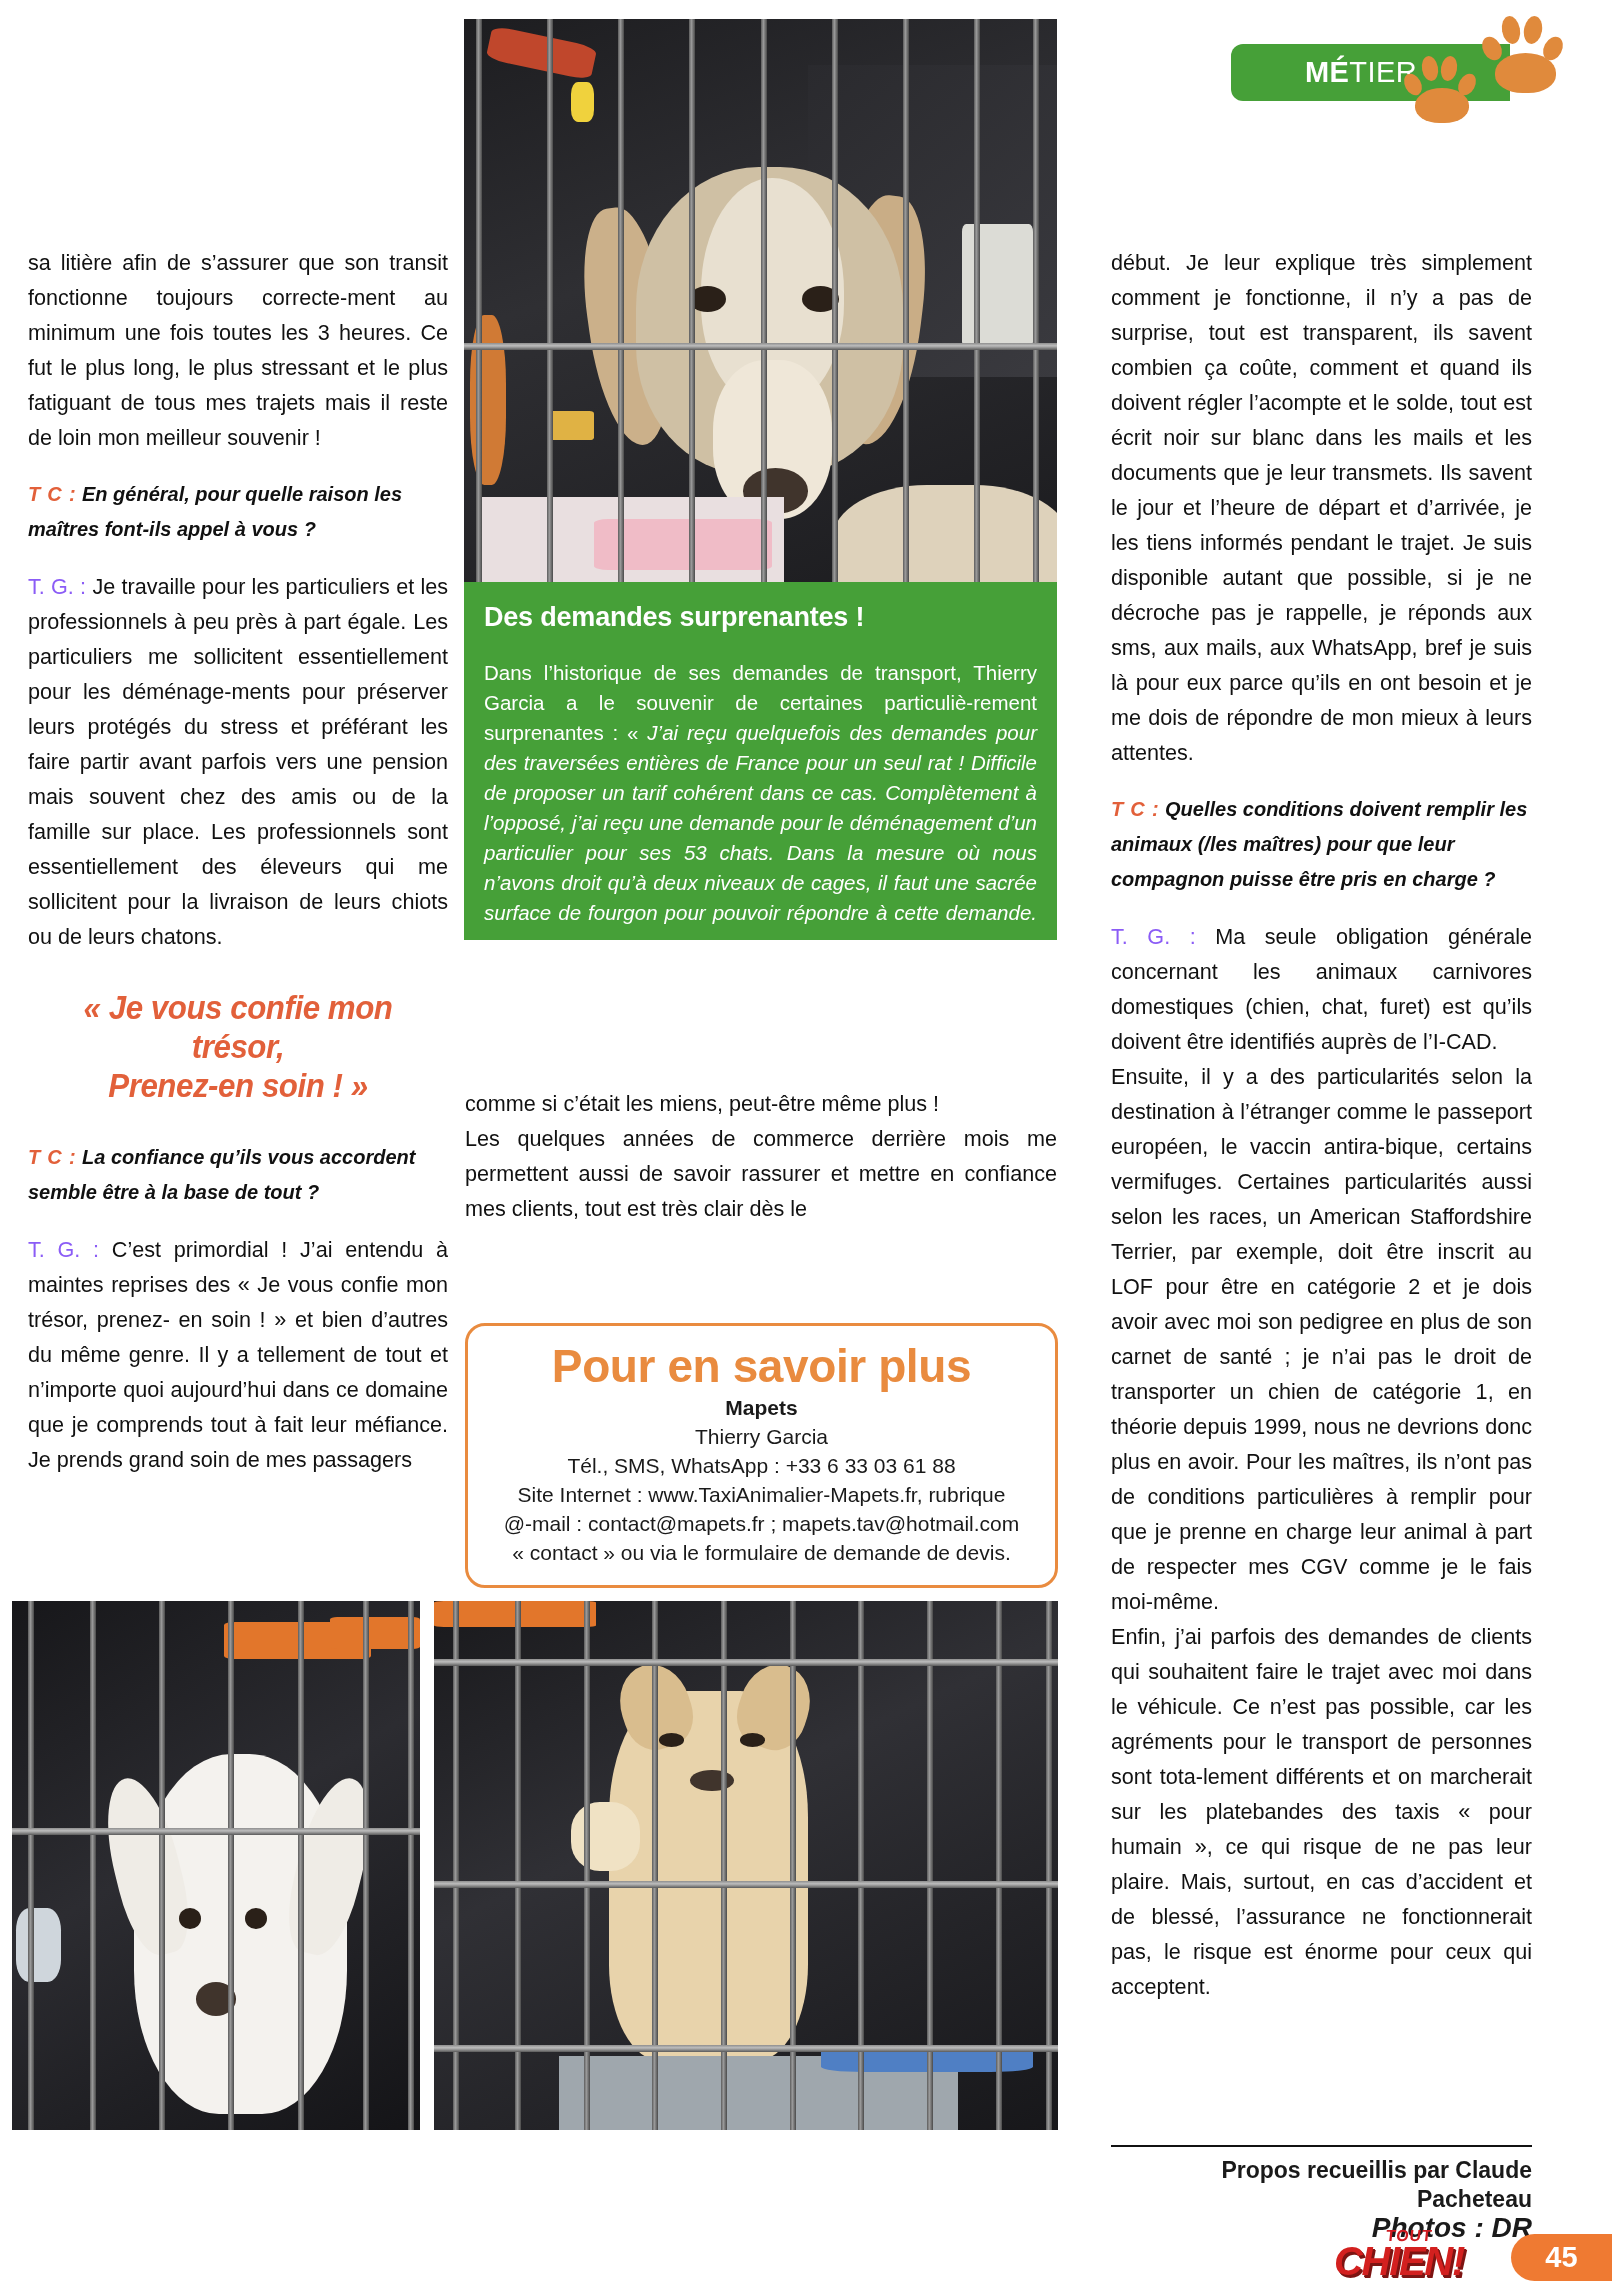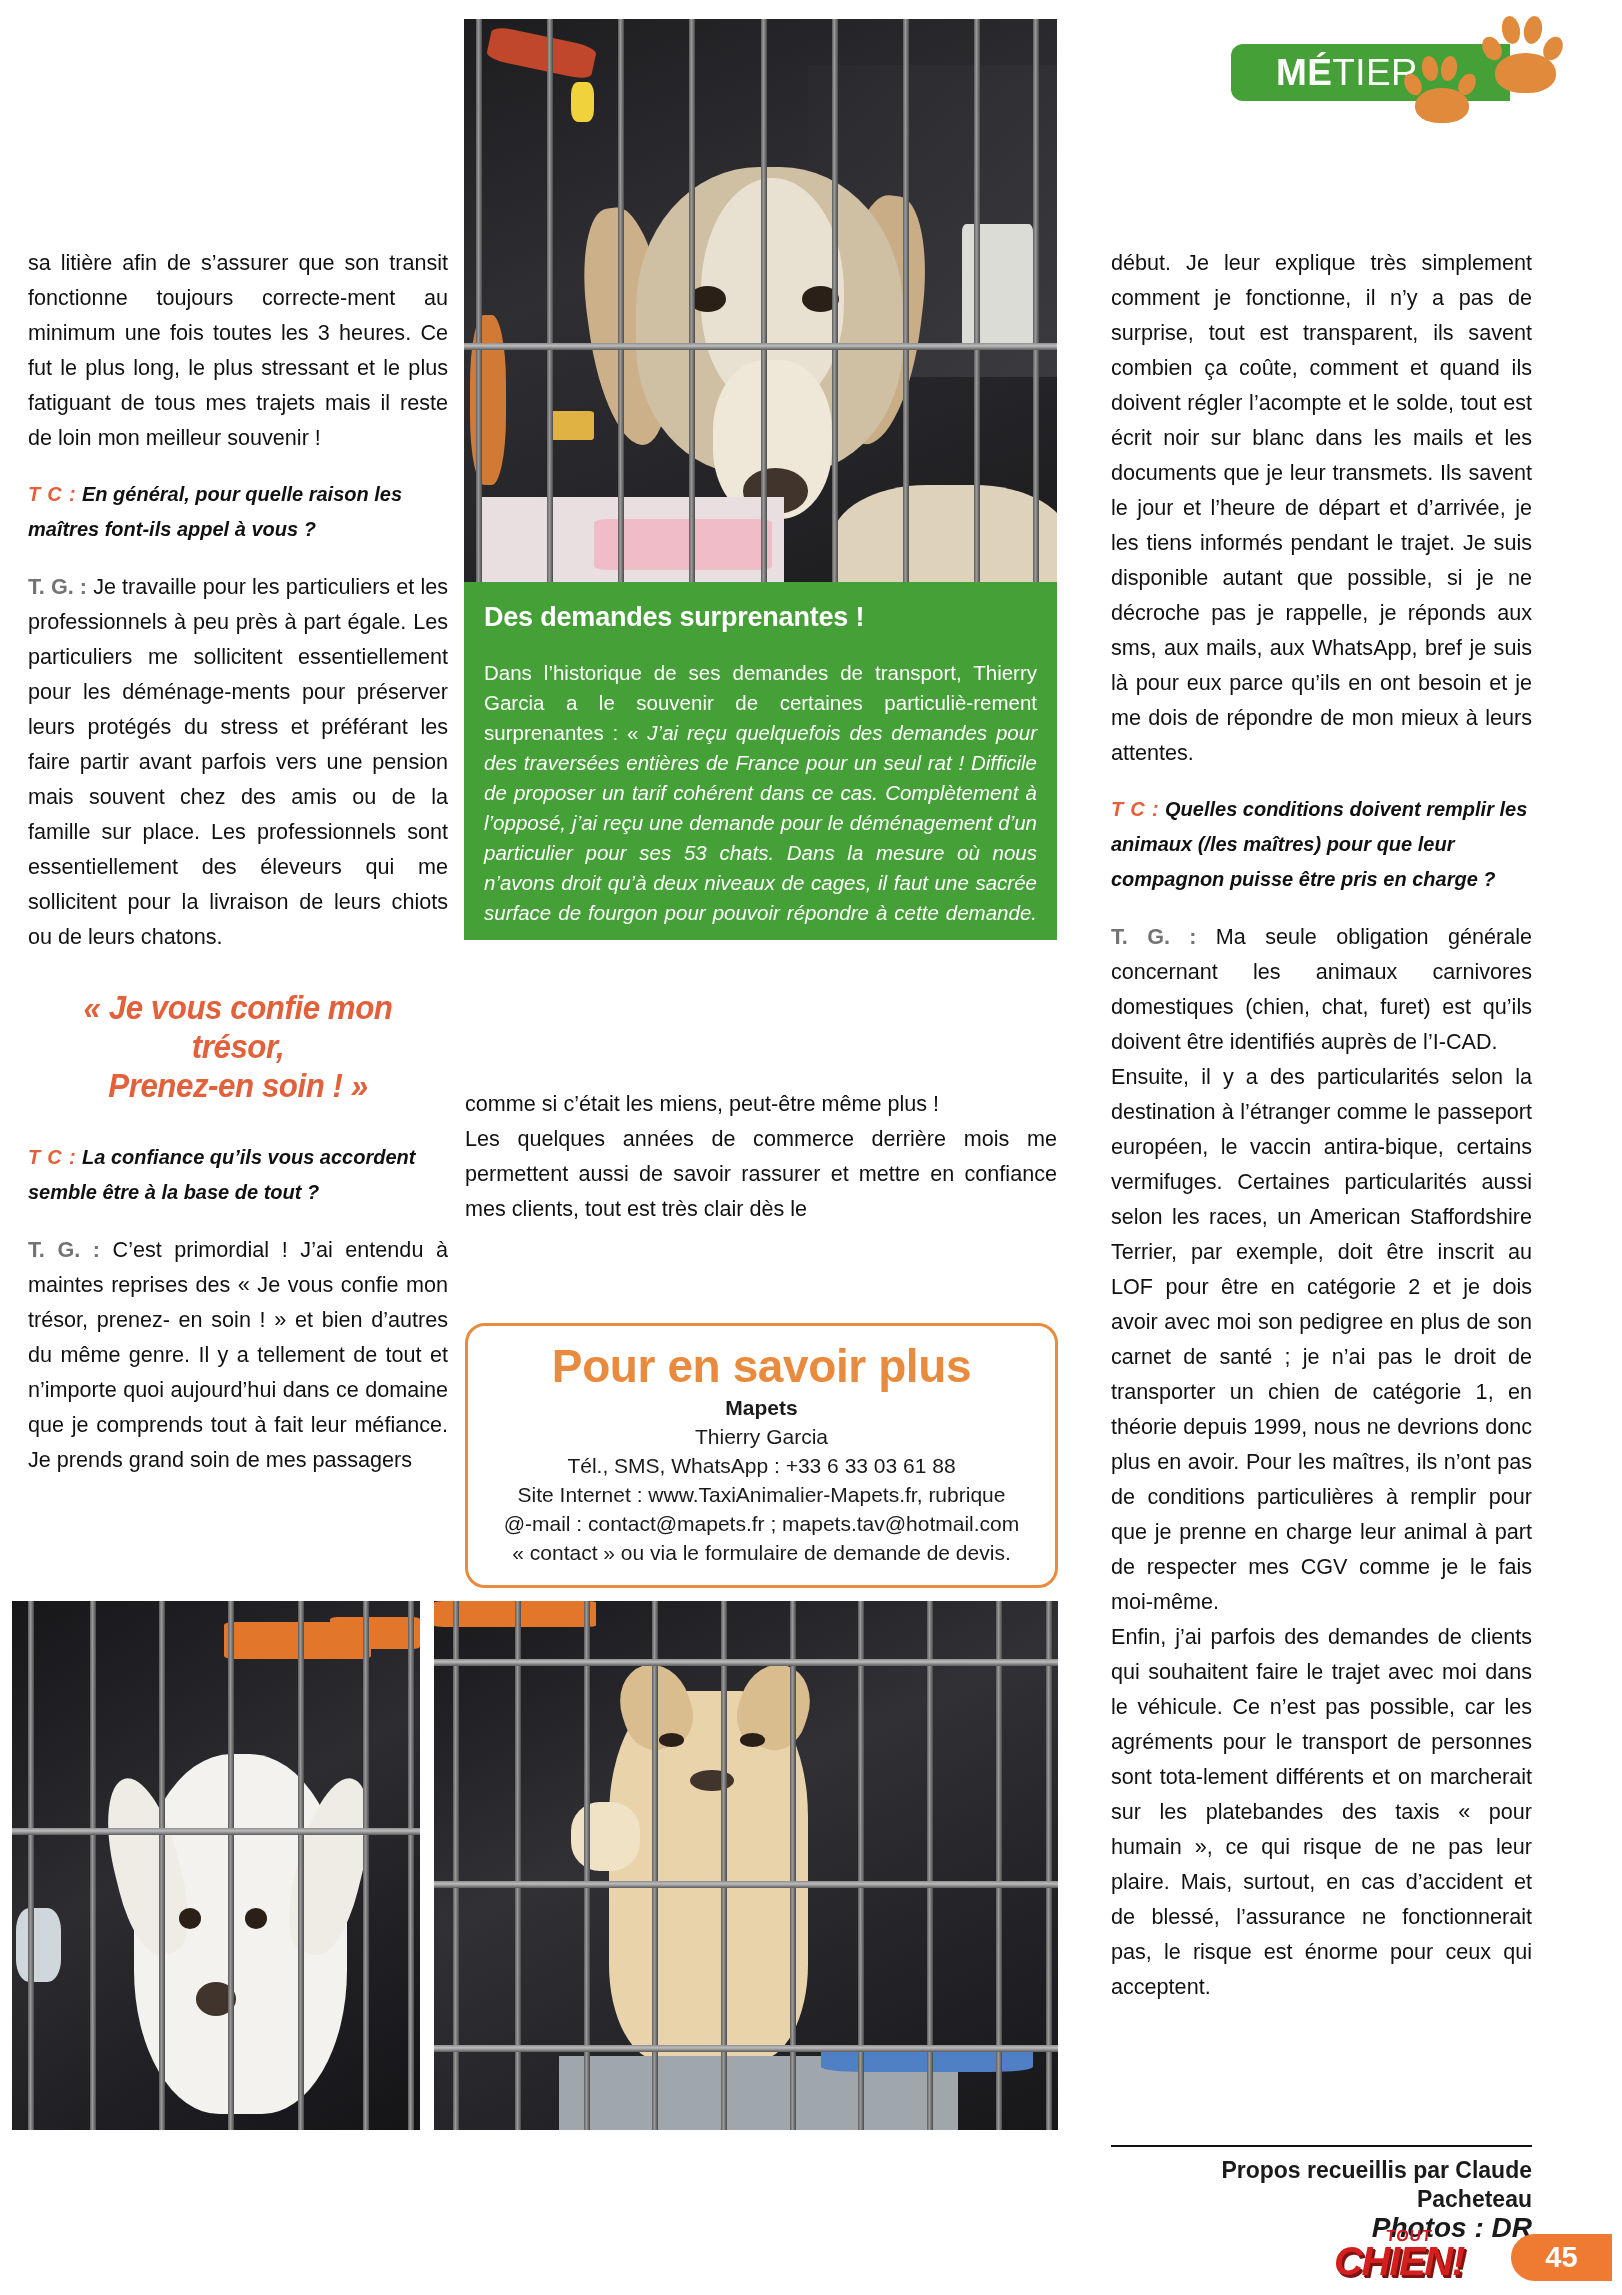--- a/index.html
+++ b/index.html
@@ -9,21 +9,21 @@
   }
   .page{position:absolute;inset:0;}
 
   
   .metier-tab{
     position:absolute;left:1231px;top:44px;width:279px;height:57px;
     background:#46a038;border-radius:12px 0 0 12px;
     display:flex;align-items:center;
   }
   .metier-text{
-    color:#ffffff;font-size:37px;letter-spacing:0.4px;margin-left:45px;
+    color:#ffffff;font-size:29px;letter-spacing:0.4px;margin-left:74px;
     font-family:"Liberation Sans",sans-serif;
   }
   .metier-text b{font-weight:bold;}
   .metier-text span{font-weight:normal;}
   .paw{position:absolute;}
   .paw .pad{position:absolute;background:#e08a3c;border-radius:50% 50% 45% 45%;}
   .paw .toe{position:absolute;background:#e08a3c;border-radius:50%;}
   .paw1{left:1403px;top:49px;width:78px;height:74px;}
   .paw2{left:1481px;top:8.5px;width:88px;height:85px;}
 
@@ -38,21 +38,21 @@
     text-align:justify;color:#111;
     font-family:"Liberation Sans",sans-serif;
     hyphens:manual;
   }
   p.body + p.body{margin-top:0;}
   .q-label{color:#e2603a;font-weight:bold;letter-spacing:0.8px;}
   .question{
     font-style:italic;font-weight:bold;font-size:20px;line-height:35px;
     margin:22px 0 22px 0;text-align:left;color:#111;
   }
-  .answer-label{color:#737373;font-weight:bold;}
+  .answer-label{color:#8b5cf6;font-weight:normal;}
 
   
   .pullquote{
     margin:34px 0 35px 0;color:#e2603a;
     font-size:34px;line-height:39px;font-weight:bold;font-style:italic;
     text-align:center;letter-spacing:-0.5px;
     transform:scaleX(.92);transform-origin:center;
   }
 
   

